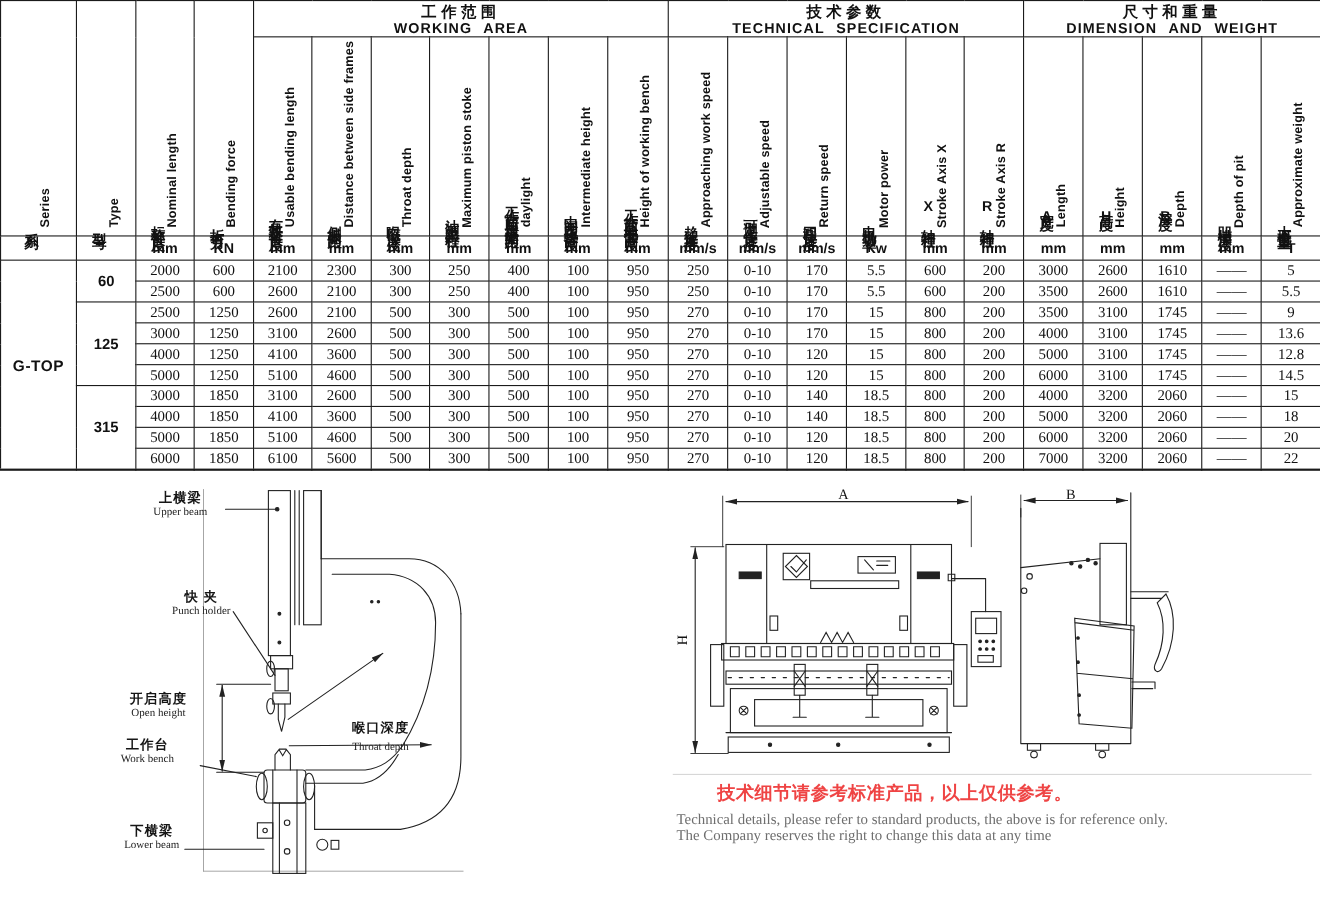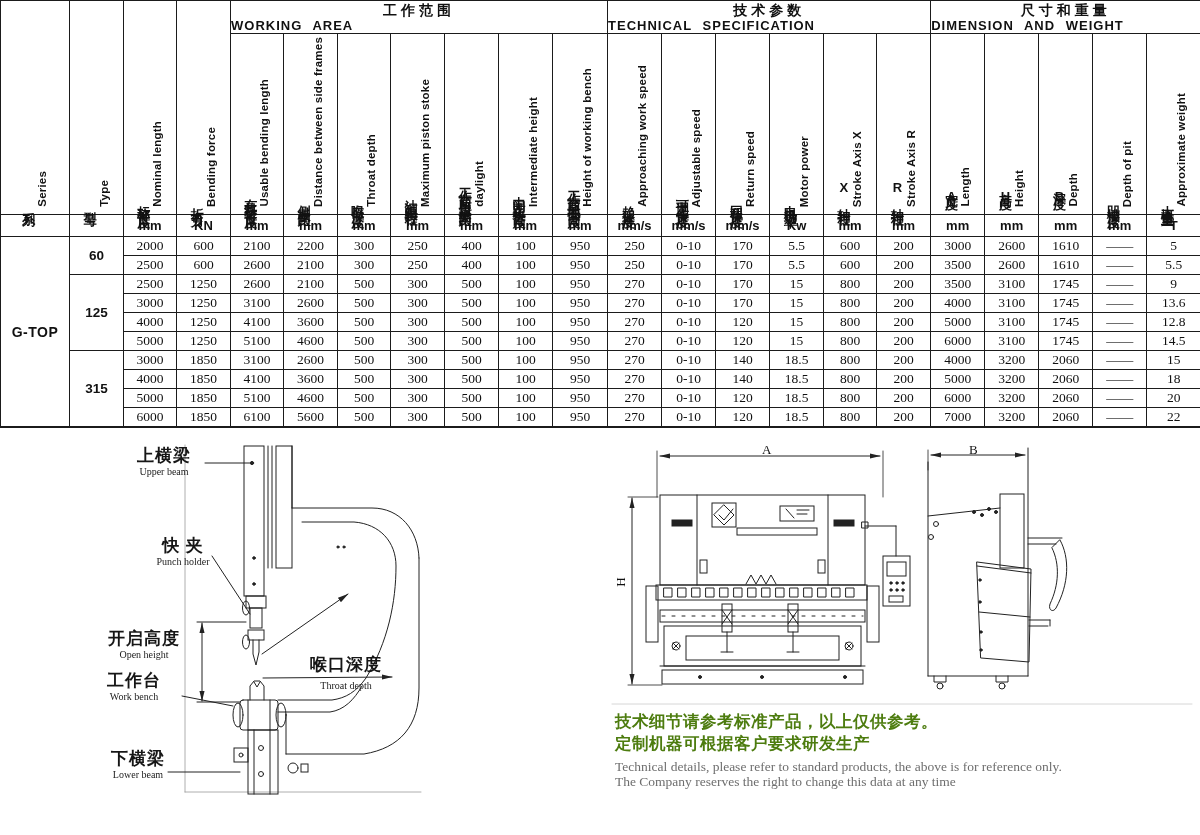--- a/index.html
+++ b/index.html
@@ -4,39 +4,39 @@
 <style>
   html,body{margin:0;padding:0;background:#fff;}
   .page{position:relative;width:1200px;height:835px;background:#fff;overflow:hidden;
         font-family:"Liberation Sans",sans-serif;color:#111;}
   
   table.spec{position:absolute;top:0;left:0;width:1200px;border-collapse:collapse;table-layout:fixed;}
   table.spec th,table.spec td{border:1px solid #1b1b1b;padding:0;background:#fff;}
   table.spec{border-bottom:2px solid #1b1b1b;}
   th.ghead{height:32px;vertical-align:middle;}
   .gcn{font-size:14px;font-weight:bold;letter-spacing:4px;text-align:center;line-height:16px;}
-  .gen{font-size:13px;font-weight:bold;letter-spacing:1px;word-spacing:6px;text-align:left;line-height:15px;}
+  .gen{font-size:13px;font-weight:bold;letter-spacing:1px;word-spacing:6px;text-align:center;line-height:15px;}
   th.vhead{vertical-align:bottom;}
   .vwrap{display:flex;justify-content:center;align-items:flex-end;gap:1px;height:180px;box-sizing:border-box;padding-bottom:7px;}
   th.tall .vwrap{height:212px;}
   .vcn{writing-mode:vertical-rl;text-orientation:upright;font-size:13px;font-weight:bold;letter-spacing:3px;line-height:1.1;display:block;}
   .ven{writing-mode:vertical-rl;transform:rotate(180deg);font-size:11.5px;font-weight:bold;letter-spacing:.2px;line-height:1.1;display:block;white-space:nowrap;}
   tr.unitrow td{height:21px;text-align:center;font-weight:bold;font-size:13px;}
   td.val{height:18px;text-align:center;font-family:"Liberation Serif",serif;font-size:13.5px;}
   td.series{font-weight:bold;font-size:14px;text-align:center;letter-spacing:.5px;}
   td.type{font-weight:bold;font-size:13.5px;text-align:center;margin-top:19px;}
   
   svg.lineart{position:absolute;left:0;top:0;}
   .dlabel{position:absolute;text-align:center;line-height:1.12;}
-  .dlabel .lcn{display:block;font-weight:bold;font-size:17px;letter-spacing:1px;color:#161616;}
+  .dlabel .lcn{display:block;font-weight:bold;font-size:12px;letter-spacing:1px;color:#161616;}
   .dlabel .len{display:block;font-family:"Liberation Serif",serif;font-size:10px;color:#222;margin-top:1px;}
   .dim{position:absolute;font-family:"Liberation Serif",serif;font-size:13px;color:#111;}
   
   .footnote{position:absolute;left:615px;top:710px;width:480px;}
-  .fcn{font-size:16.5px;font-weight:bold;line-height:22px;letter-spacing:.5px;color:#4d7c0f;}
+  .fcn{font-size:16.5px;font-weight:bold;line-height:22px;letter-spacing:.5px;color:#ef4444;margin-left:37px;}
   .fen{font-family:"Liberation Serif",serif;font-size:13.5px;color:#6e6e6e;line-height:14.5px;}
   .fen.first{margin-top:6px;}
   .fen.gap{margin-top:5px;}
 </style>
 </head>
 <body>
 
 <div class="page">
 
   <table class="spec">
@@ -238,21 +238,21 @@
           <td class="unit">mm</td>
           <td class="unit">mm</td>
           <td class="unit">T</td>
         </tr>
         <tr>
           <td class="series" rowspan="10">G-TOP</td>
           <td class="type" rowspan="2">60</td>
           <td class="val">2000</td>
           <td class="val">600</td>
           <td class="val">2100</td>
-          <td class="val">2200</td>
+          <td class="val">2300</td>
           <td class="val">300</td>
           <td class="val">250</td>
           <td class="val">400</td>
           <td class="val">100</td>
           <td class="val">950</td>
           <td class="val">250</td>
           <td class="val">0-10</td>
           <td class="val">170</td>
           <td class="val">5.5</td>
           <td class="val">600</td>
@@ -643,18 +643,17 @@
     <span class="lcn">喉口深度</span>
     <span class="len" style="margin-top:6px">Throat depth</span>
   </div>
 
   <span class="dim" style="left:762px;top:442px">A</span>
   <span class="dim" style="left:969px;top:442px">B</span>
   <span class="dim" style="left:616px;top:574px;transform:rotate(-90deg)">H</span>
 
   <div class="footnote">
     <div class="fcn">技术细节请参考标准产品，以上仅供参考。</div>
-    <div class="fcn">定制机器可根据客户要求研发生产</div>
     <div class="fen first">Technical details, please refer to standard products, the above is for reference only.</div>
     <div class="fen">The Company reserves the right to change this data at any time</div>
   </div>
 
 </div>
 
 </body></html>

